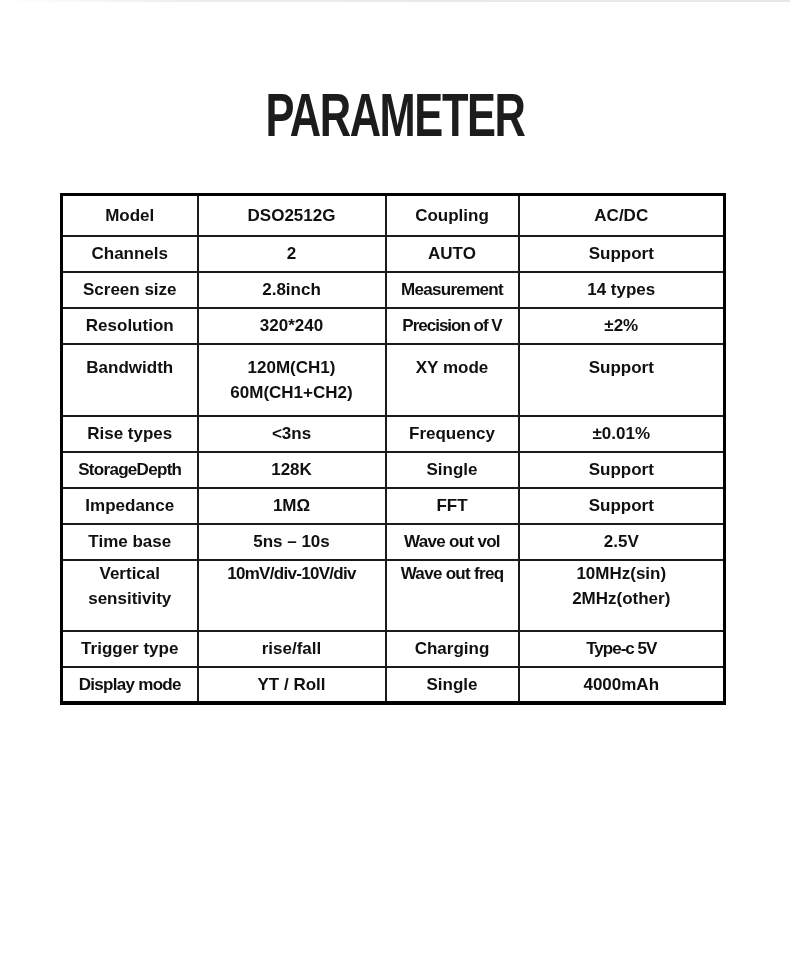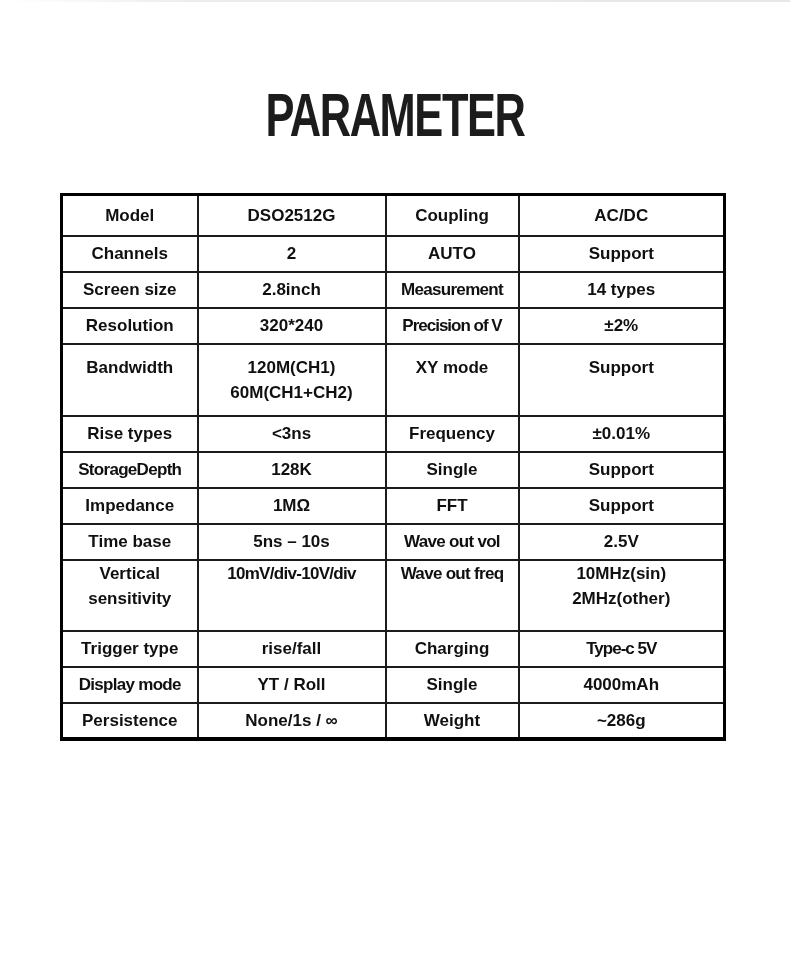--- a/index.html
+++ b/index.html
@@ -158,22 +158,16 @@
         <td>rise/fall</td>
         <td>Charging</td>
         <td class="cond2">Type-c 5V</td>
       </tr>
       <tr class="hn">
         <td class="cond">Display mode</td>
         <td>YT / Roll</td>
         <td>Single</td>
         <td>4000mAh</td>
       </tr>
-      <tr class="hn">
-        <td>Persistence</td>
-        <td>None/1s / ∞</td>
-        <td>Weight</td>
-        <td>~286g</td>
-      </tr>
     </tbody>
   </table>
 
 </div>
 
 </body></html>

